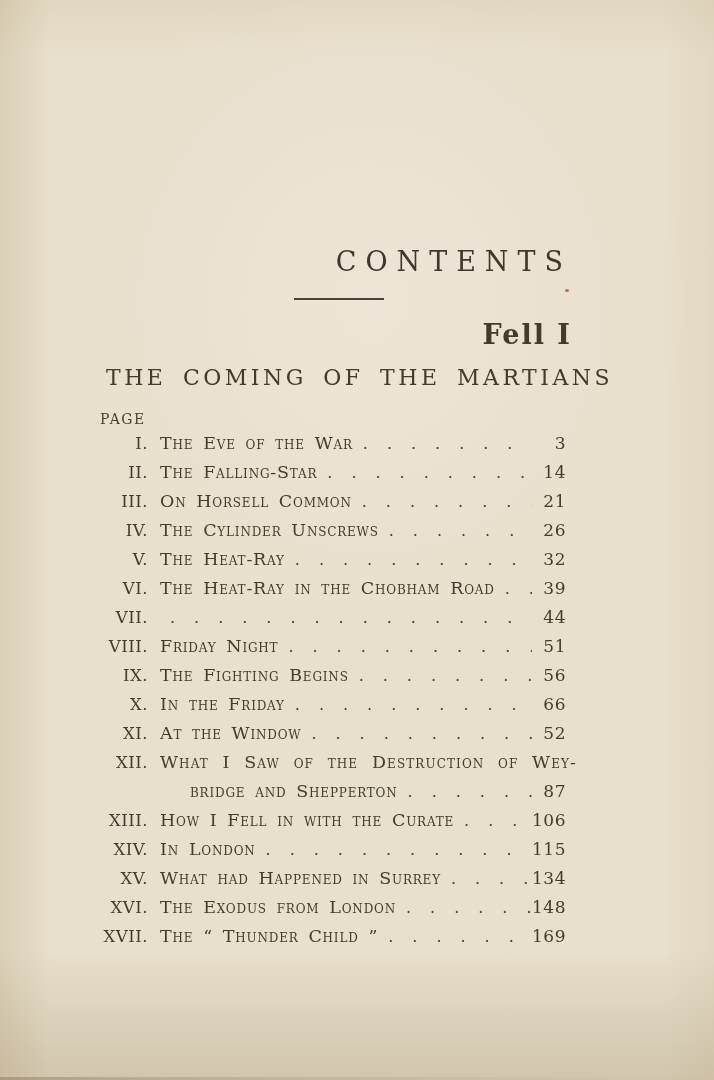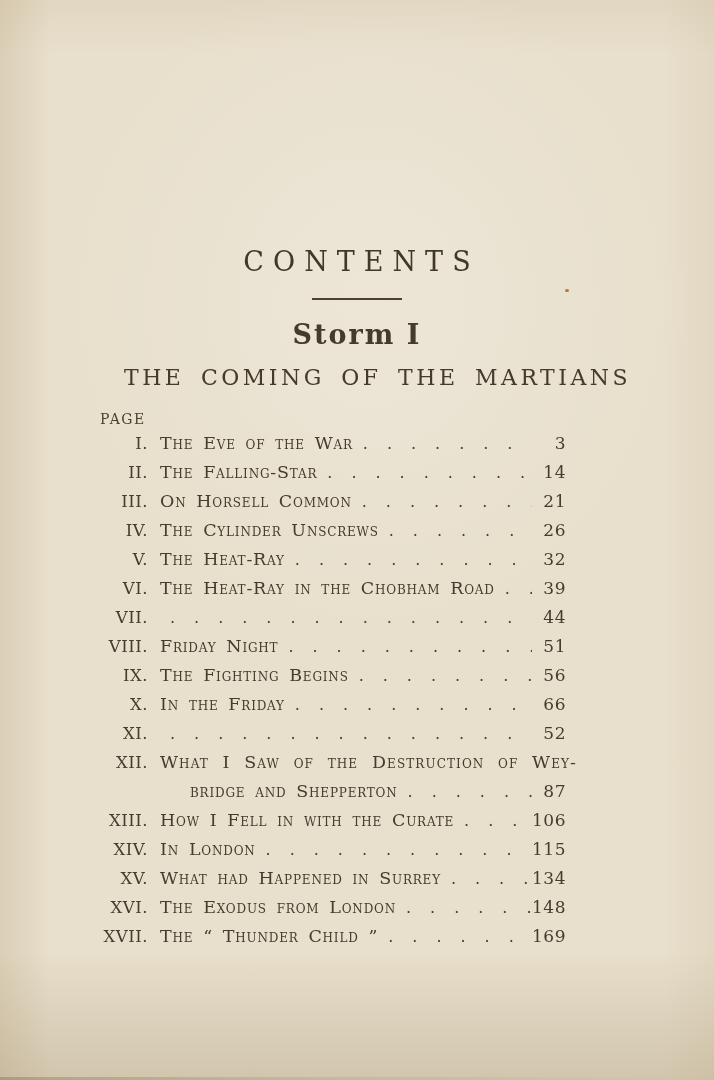--- a/index.html
+++ b/index.html
@@ -27,21 +27,21 @@
     height: 3px;
     background: linear-gradient(to right, rgba(110,95,70,0.35), rgba(110,95,70,0.15) 40%, rgba(110,95,70,0.05) 75%, rgba(110,95,70,0.0));
     pointer-events: none;
   }
   .content {
     position: absolute;
     top: 246px;
     left: 100px;
     width: 466px;
   }
-  .hdr { text-align: center; position: relative; left: 24px; }
+  .hdr { text-align: right; position: relative; left: 6px; }
   .toc-title {
     margin: 0;
     font-size: 27px;
     font-weight: normal;
     letter-spacing: 9px;
     padding-left: 9px; 
     color: #40382b;
   }
   .rule {
     width: 90px;
@@ -122,21 +122,21 @@
 </style>
 </head>
 <body>
 
 <div class="paper">
   <div class="content">
 
     <div class="hdr">
       <h1 class="toc-title">CONTENTS</h1>
       <div class="rule"></div>
-      <div class="book-label">Storm I</div>
+      <div class="book-label">Fell I</div>
       <div class="book-subtitle">THE COMING OF THE MARTIANS</div>
     </div>
 
     <div class="page-col-label">PAGE</div>
 
     <div class="toc">
 
       <div class="row">
         <span class="num">I.</span>
           <span class="gap"></span>
@@ -212,20 +212,21 @@
         <span class="num">X.</span>
           <span class="gap"></span>
         <span class="title">In the Friday</span>
         <span class="leader">......................................................</span>
         <span class="pagenum">66</span>
       </div>
 
       <div class="row">
         <span class="num">XI.</span>
           <span class="gap"></span>
+        <span class="title">At the Window</span>
         <span class="leader">......................................................</span>
         <span class="pagenum">52</span>
       </div>
 
       <div class="row">
         <span class="num">XII.</span>
           <span class="gap"></span>
         <span class="title title-wide">What I Saw of the Destruction of Wey-</span>
       </div>
 

